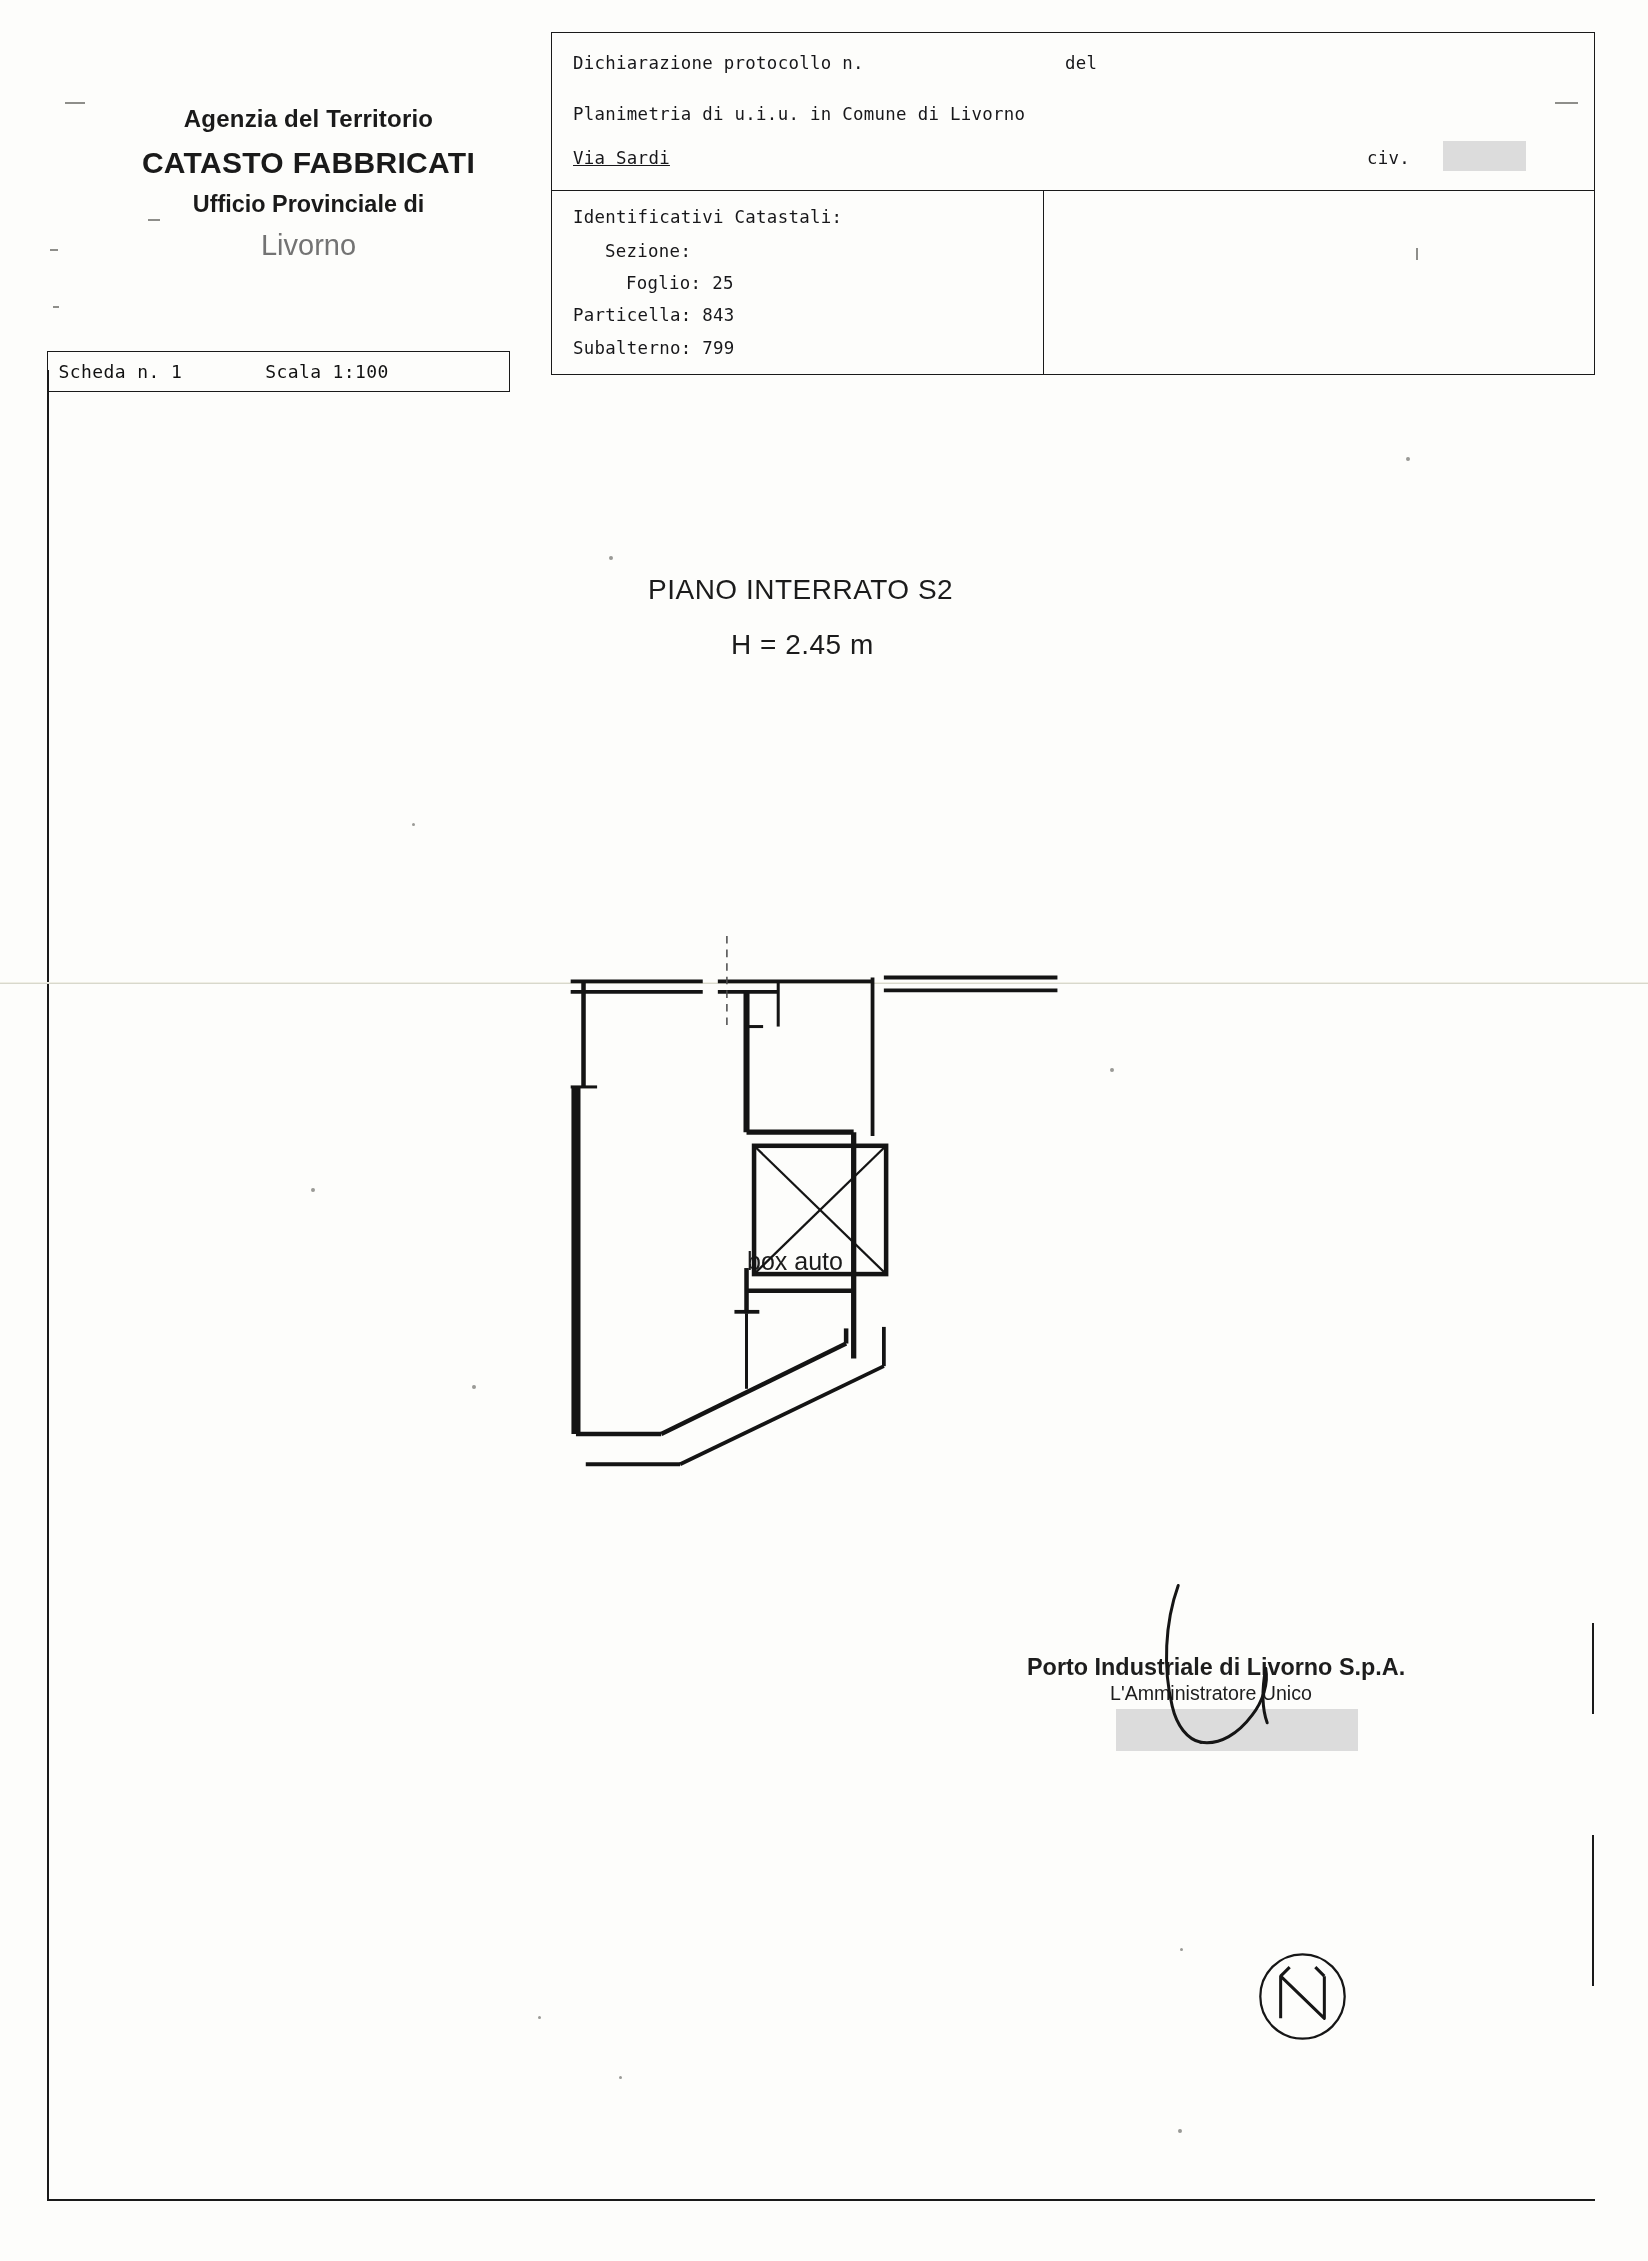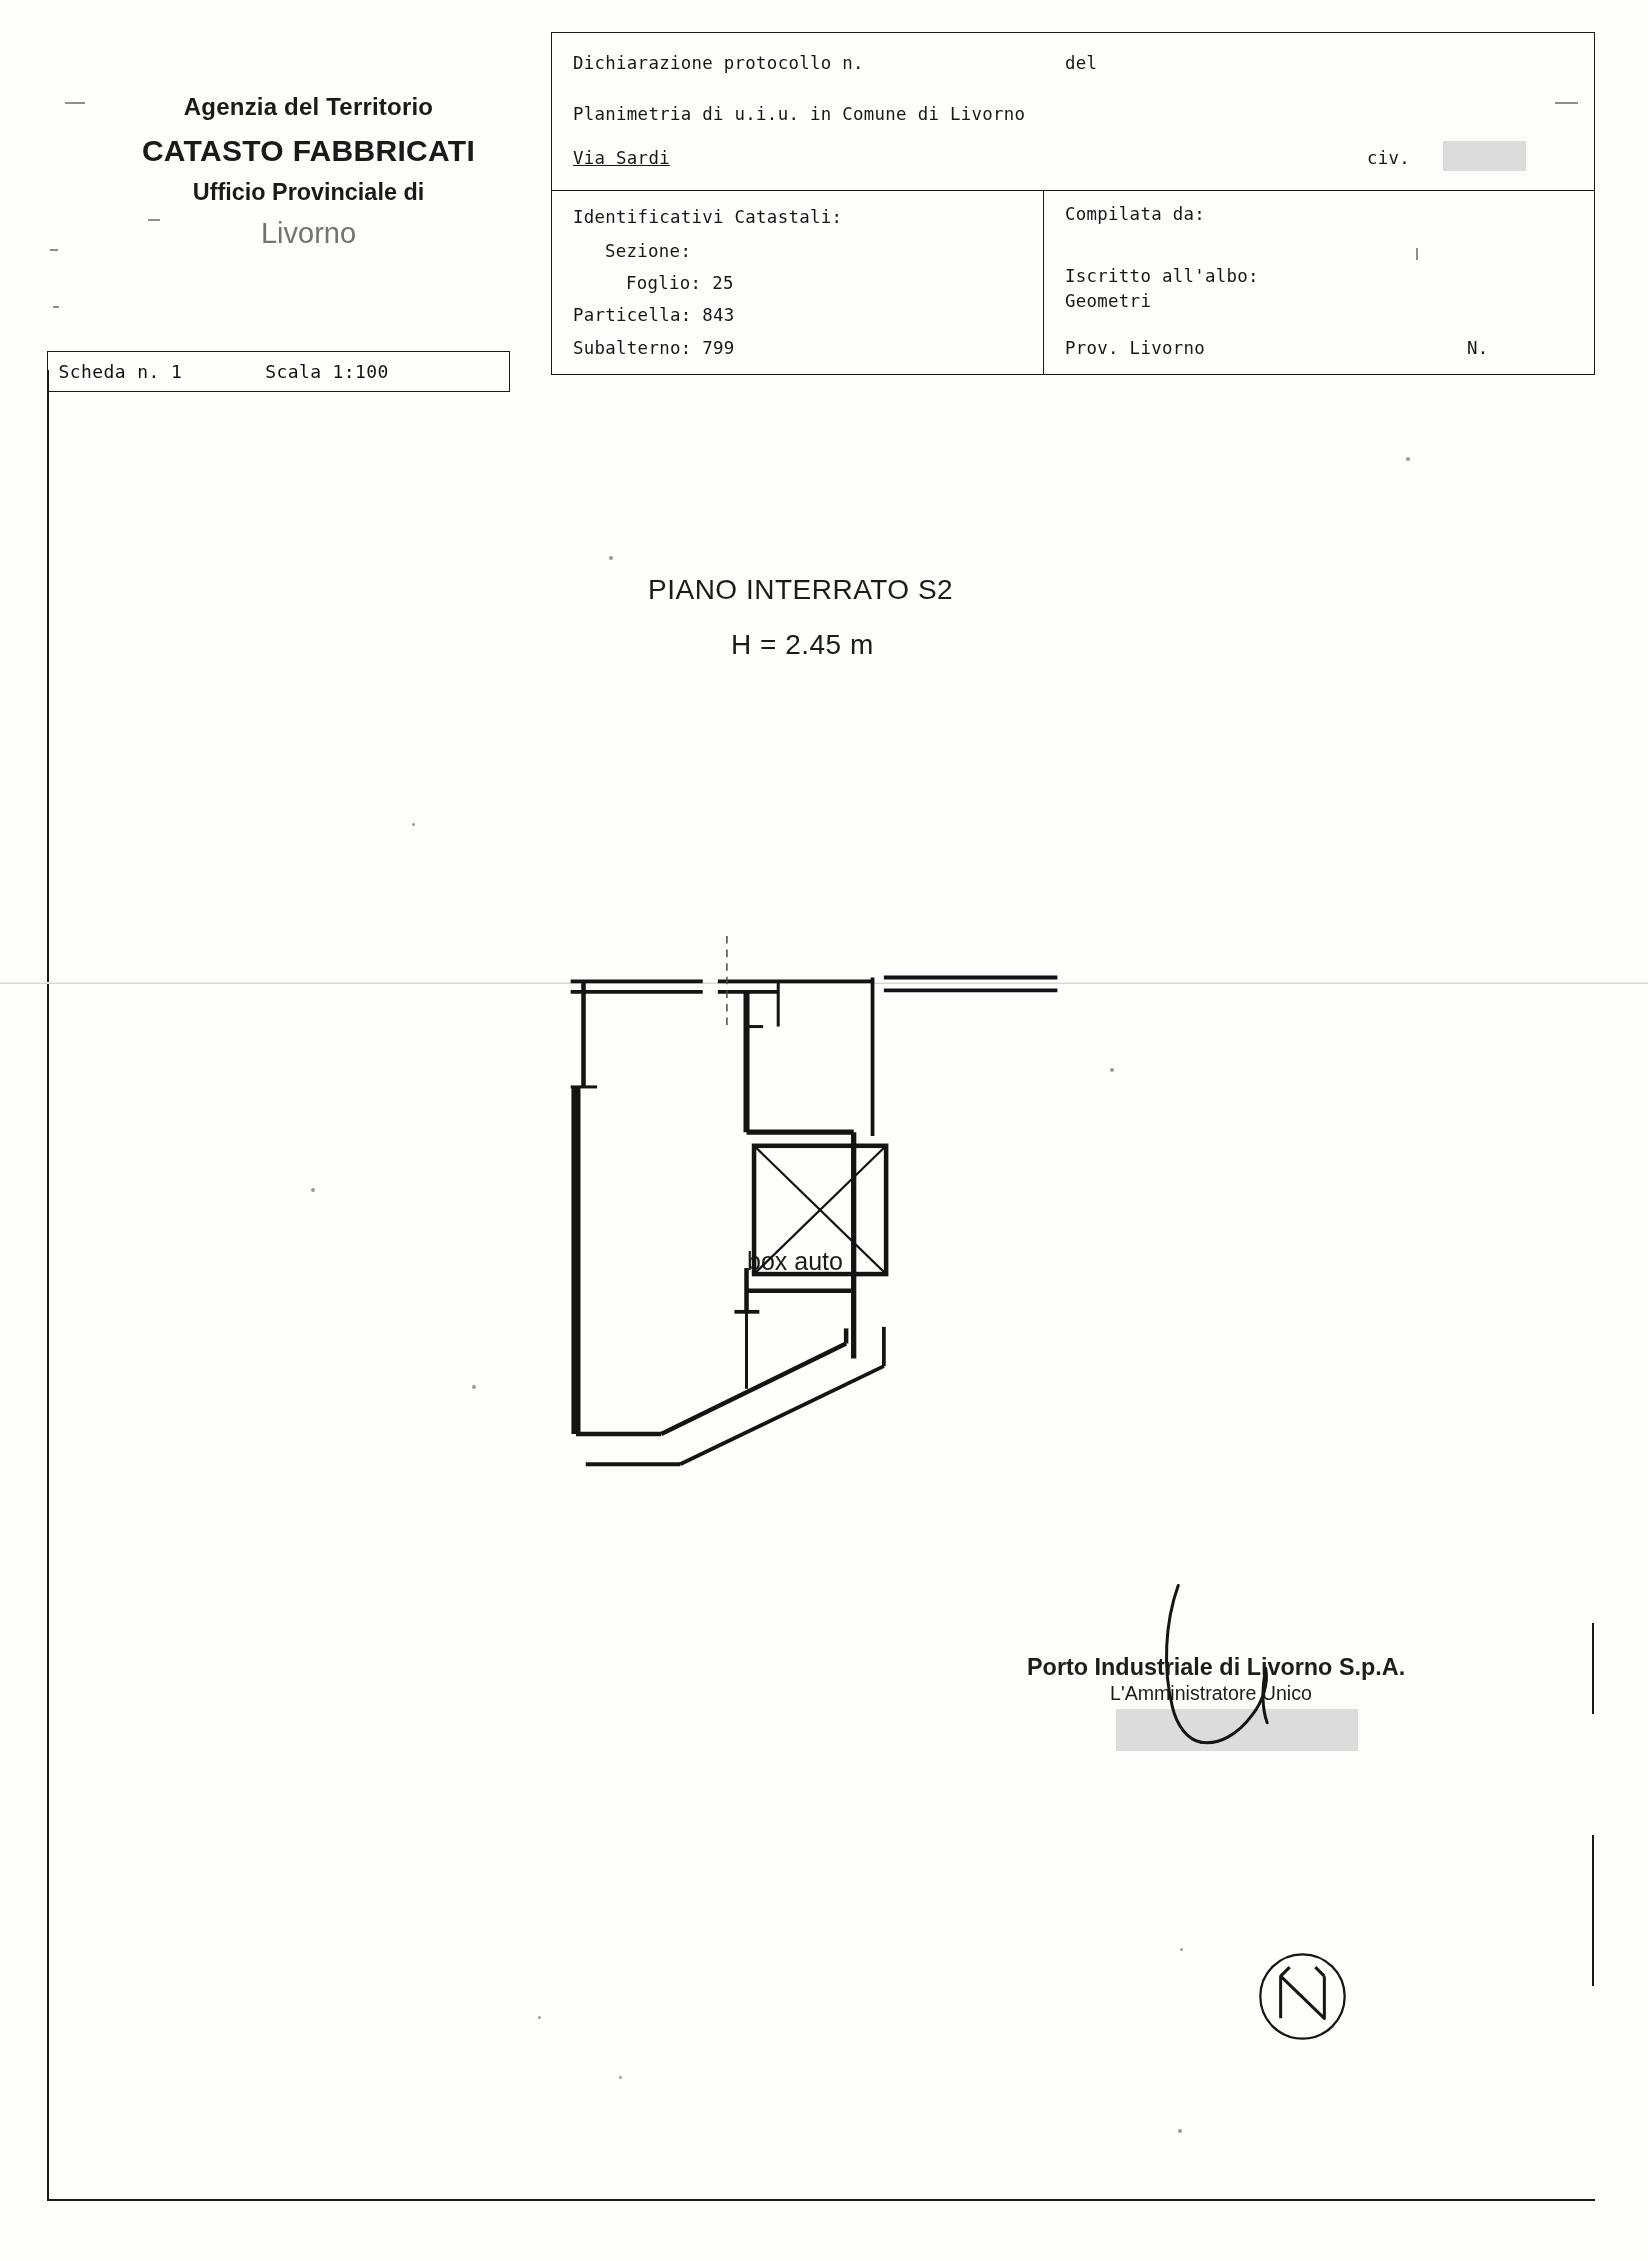--- a/index.html
+++ b/index.html
@@ -30,20 +30,21 @@
     top: 91px;
     width: 453px;
     text-align: center;
     line-height: 1.35;
   }
   .agency-line1 {
     font-size: 24px;
     font-weight: 700;
     letter-spacing: 0.2px;
     color: #1a1a1a;
+    margin-top: 12px;
   }
   .agency-line2 {
     font-size: 30px;
     font-weight: 700;
     letter-spacing: 0.3px;
     margin-top: 7.6px;
     color: #1a1a1a;
   }
   .agency-line3 {
     font-size: 23.4px;
@@ -337,28 +338,20 @@
     </div>
 
     <div class="decl-bottom-left">
       <div class="ident-row i1">Identificativi Catastali:</div>
       <div class="ident-row i2">Sezione:</div>
       <div class="ident-row i3">Foglio: 25</div>
       <div class="ident-row i4">Particella: 843</div>
       <div class="ident-row i5">Subalterno: 799</div>
     </div>
 
-    <div class="decl-bottom-right">
-      <div class="comp-row c1">Compilata da:</div>
-      <div class="comp-row c2">Iscritto all'albo:</div>
-      <div class="comp-row c3">Geometri</div>
-      <div class="comp-row c4">Prov. Livorno</div>
-      <div class="comp-row c5">N.</div>
-
-    </div>
   </div>
 
   <div class="frame-left"></div>
   <div class="frame-bottom"></div>
   <div class="frame-right-seg" style="left:1592px; top:1623px; height:91px;"></div>
   <div class="frame-right-seg" style="left:1592px; top:1835px; height:151px;"></div>
 
   <div class="scanline"></div>
   <div class="scanline2"></div>
 

